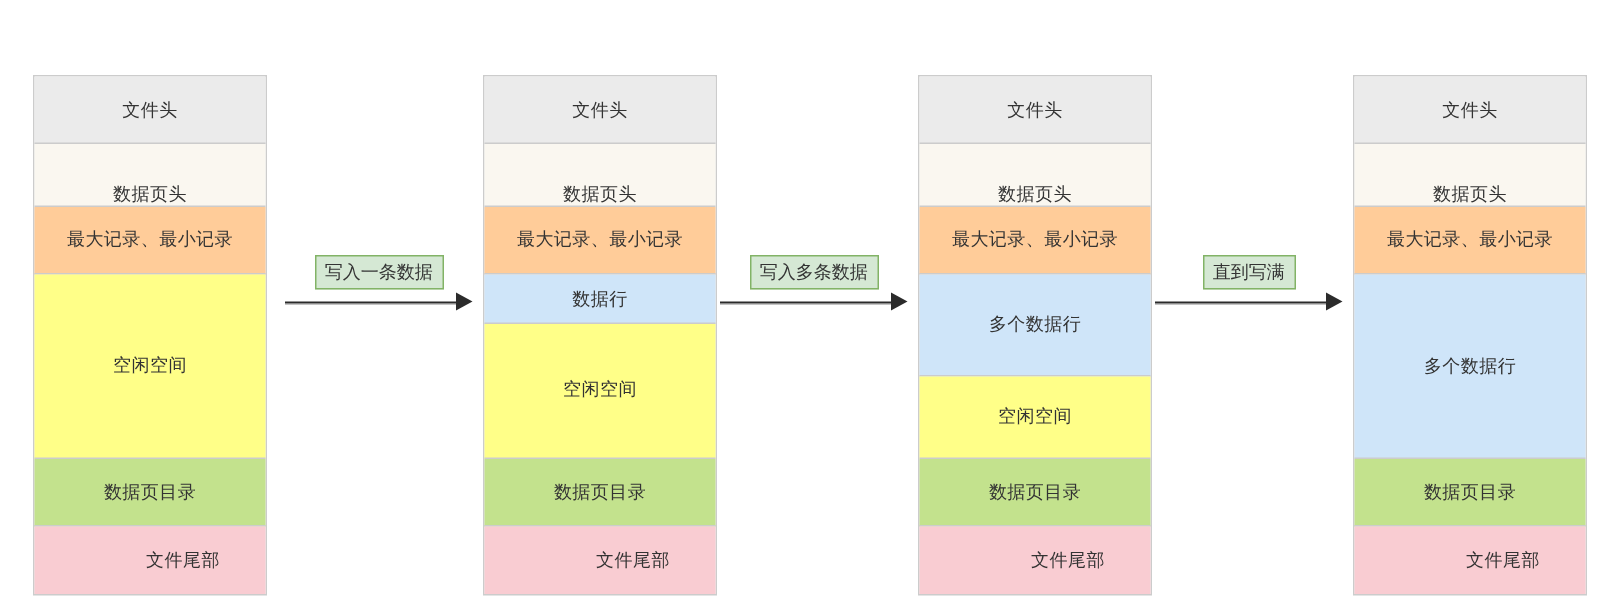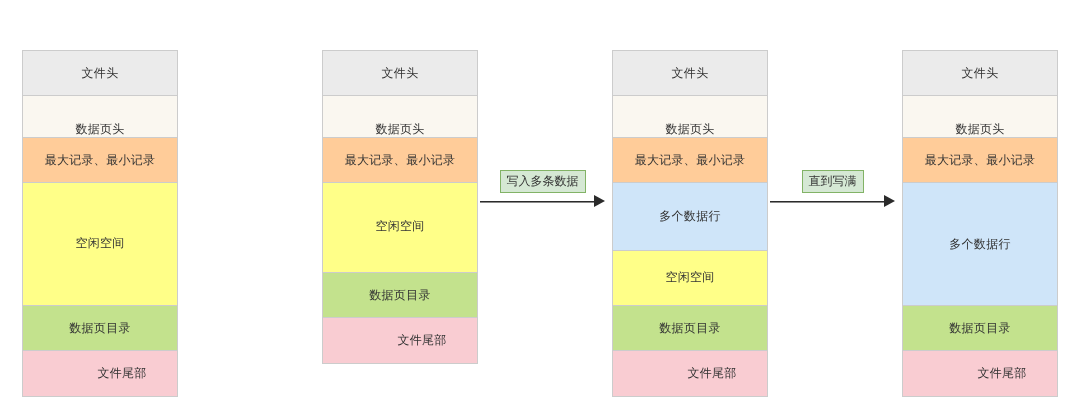--- a/index.html
+++ b/index.html
@@ -44,21 +44,21 @@
     padding: 0 4px;
   }
   .block:last-child {
     border-bottom: none;
     padding-left: 48px;
   }
 
   
   .c-header   { background: #ebebeb; }
   .c-pagehead { background: #faf7f0; align-items: flex-end; }
-  .c-minmax   { background: #ffcc99; }
+  .c-minmax   { background: #ffcc99; font-family: Liberation Mono, monospace; }
   .c-rows     { background: #cfe5f9; }
   .c-free     { background: #ffff88; font-family: Liberation Mono, monospace; }
   .c-dir      { background: #c3e28d; }
   .c-tail     { background: #f9ccd2; }
 
   
   .arrow {
     position: absolute;
     height: 46px;
   }
@@ -124,20 +124,23 @@
     <div class="page-column" style="left: 322px; top: 33px;">
       <div class="block c-header" style="height: 45px; background: rgb(235, 235, 235);">
         <span>文件头</span>
       </div>
       <div class="block c-pagehead" style="height: 42px; background: rgb(250, 247, 240);">
         <span>数据页头</span>
       </div>
       <div class="block c-minmax" style="height: 45px; background: rgb(255, 204, 153);">
         <span>最大记录、最小记录</span>
       </div>
+      <div class="block c-rows" style="height: 33px; background: rgb(207, 229, 249);">
+        <span>数据行</span>
+      </div>
       <div class="block c-free" style="height: 90px; background: rgb(255, 255, 136);">
         <span>空闲空间</span>
       </div>
       <div class="block c-dir" style="height: 45px; background: rgb(195, 226, 141);">
         <span>数据页目录</span>
       </div>
       <div class="block c-tail" style="height: 45px; background: rgb(249, 204, 210);">
         <span>文件尾部</span>
       </div>
     </div>
@@ -176,20 +179,25 @@
       </div>
       <div class="block c-rows" style="height: 123px; background: rgb(207, 229, 249);">
         <span>多个数据行</span>
       </div>
       <div class="block c-dir" style="height: 45px; background: rgb(195, 226, 141);">
         <span>数据页目录</span>
       </div>
       <div class="block c-tail" style="height: 45px; background: rgb(249, 204, 210);">
         <span>文件尾部</span>
       </div>
+    </div>
+    <div class="arrow" style="left: 190px; top: 170px; width: 125px;">
+      <div class="arrow-label">写入一条数据</div>
+      <div class="arrow-line"></div>
+      <div class="arrow-head"></div>
     </div>
     <div class="arrow" style="left: 480px; top: 170px; width: 125px;">
       <div class="arrow-label">写入多条数据</div>
       <div class="arrow-line"></div>
       <div class="arrow-head"></div>
     </div>
     <div class="arrow" style="left: 770px; top: 170px; width: 125px;">
       <div class="arrow-label">直到写满</div>
       <div class="arrow-line"></div>
       <div class="arrow-head"></div>

